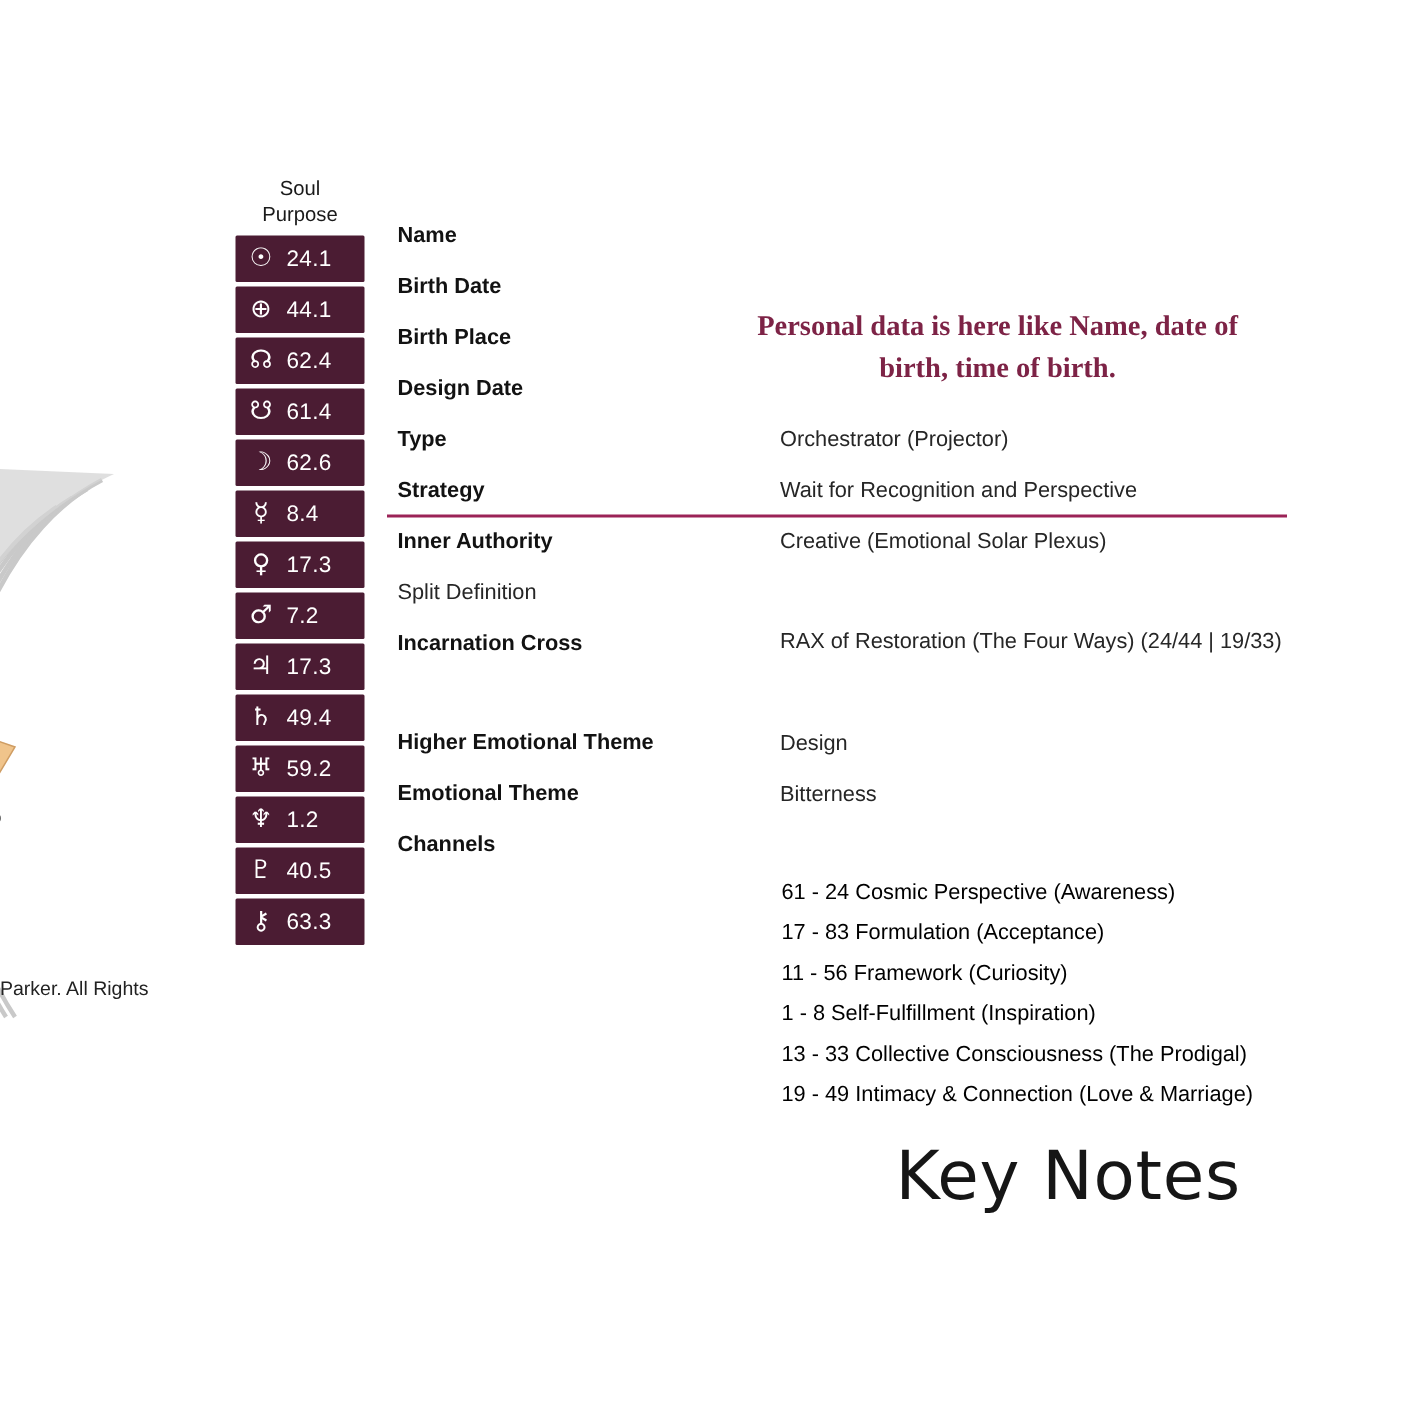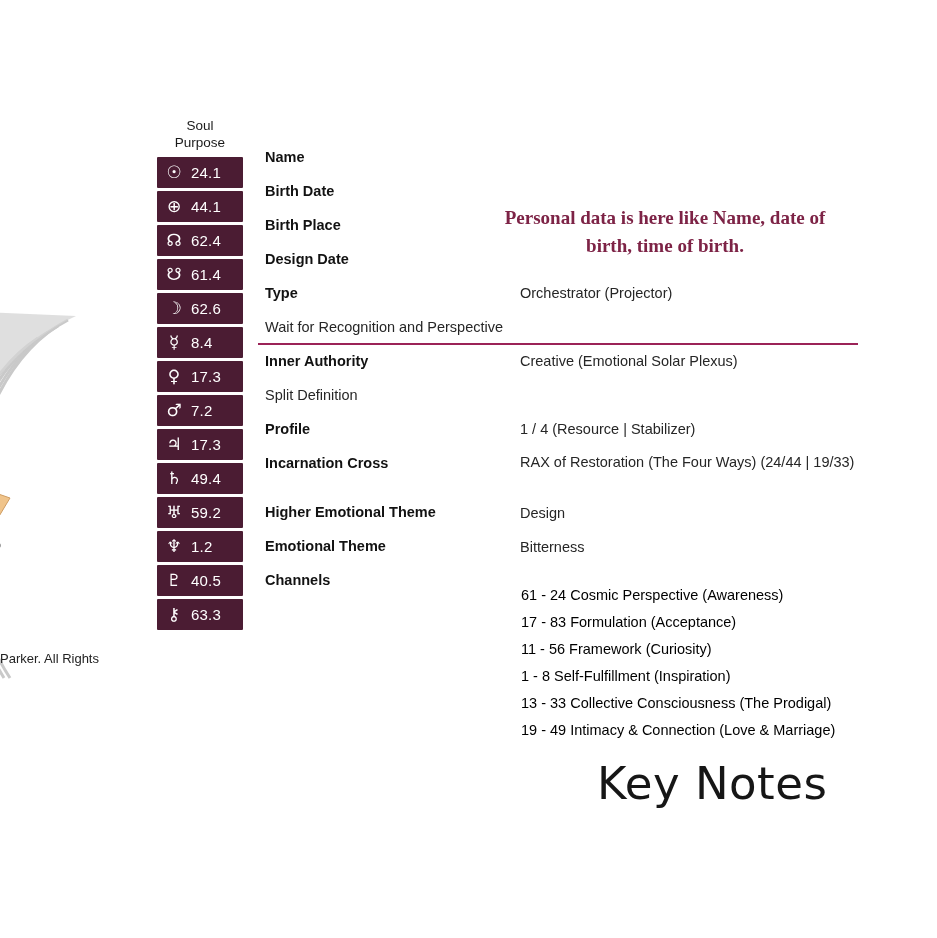--- a/index.html
+++ b/index.html
@@ -257,38 +257,35 @@
   </div>
   <div class="kn-row">
     <div class="kn-label">Design Date</div>
     <div class="kn-value"></div>
   </div>
   <div class="kn-row">
     <div class="kn-label">Type</div>
     <div class="kn-value">Orchestrator (Projector)</div>
   </div>
   <div class="kn-row">
+    <div class="kn-label">Strategy</div>
     <div class="kn-value">Wait for Recognition and Perspective</div>
   </div>
   <div class="kn-row">
     <div class="kn-label">Inner Authority</div>
     <div class="kn-value">Creative (Emotional Solar Plexus)</div>
   </div>
   <div class="kn-row">
     <div class="kn-value">Split Definition</div>
   </div>
   <div class="kn-row">
-    <div class="kn-label">Profile</div>
-    <div class="kn-value">1 / 4 (Resource | Stabilizer)</div>
-  </div>
-  <div class="kn-row">
     <div class="kn-label">Incarnation Cross</div>
     <div class="kn-value wrap">RAX of Restoration (The Four Ways) (24/44 | 19/33)</div>
   </div>
-  <div class="kn-row tight" style="margin-top:16px;">
+  <div class="kn-row tight" style="margin-top:33px;">
     <div class="kn-label">Higher Emotional Theme</div>
     <div class="kn-value">Design</div>
   </div>
   <div class="kn-row tight">
     <div class="kn-label">Emotional Theme</div>
     <div class="kn-value">Bitterness</div>
   </div>
   <div class="kn-row tight">
     <div class="kn-label">Channels</div>
     <div class="kn-value"></div>

